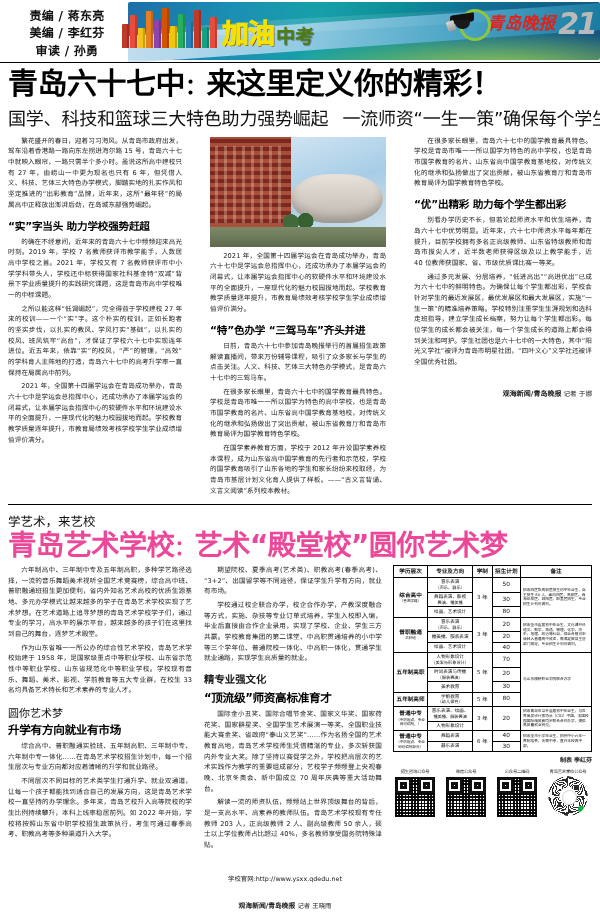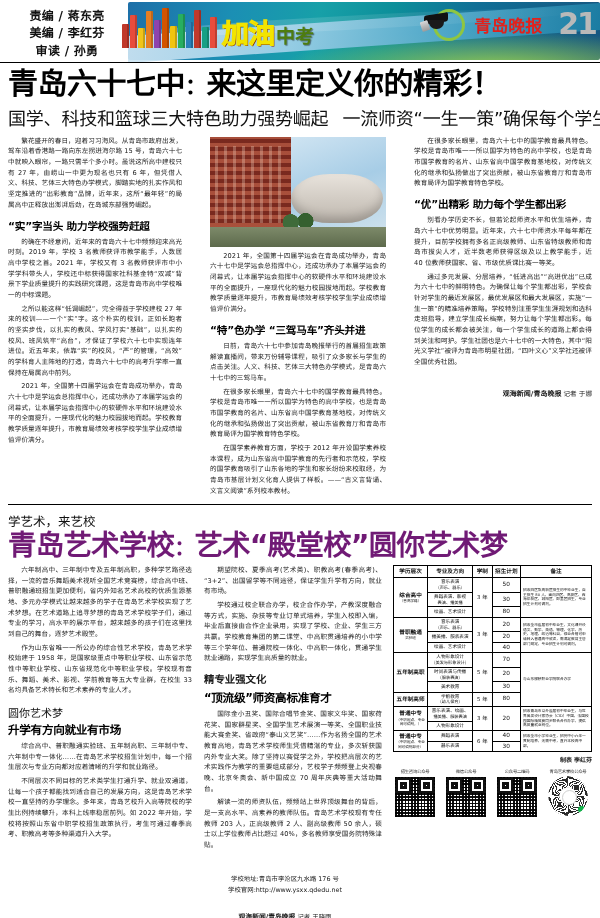--- a/index.html
+++ b/index.html
@@ -47,21 +47,21 @@
   .mast-title{
     position:absolute;left:222px;top:12px;z-index:4;display:flex;align-items:baseline;gap:2px;
   }
   .mast-title .jy{
     font-size:27px;font-weight:bold;color:#e2211c;letter-spacing:-1px;
     -webkit-text-stroke:1.1px #f2e400;text-shadow:1px 1px 0 #7a1a00;
     font-family:"DejaVu Sans","Liberation Sans",sans-serif;
   }
   .mast-title .zk{font-size:19px;font-weight:bold;color:#4d7c0f;text-shadow:1px 1px 1px rgba(0,0,0,.45);letter-spacing:0px;}
 
-  .mast-right{position:absolute;right:4px;top:9px;z-index:5;display:flex;align-items:center;gap:16px;}
+  .mast-right{position:absolute;right:4px;top:9px;z-index:5;display:flex;align-items:flex-start;gap:3px;font-style:italic;}
   .cap-icon{position:relative;width:38px;height:30px;}
   .cap-ring{position:absolute;left:13px;top:0;width:26px;height:26px;border-radius:50%;border:3px solid #8fc640;background:transparent;}
   .cap-board{position:absolute;left:4px;top:5px;width:24px;height:9px;background:#111;transform:skewY(-9deg);border-radius:2px;}
   .cap-body{position:absolute;left:9px;top:11px;width:15px;height:9px;background:#1a1a1a;border-radius:0 0 7px 7px;}
   .cap-tassel{position:absolute;left:1px;top:12px;width:8px;height:10px;background:linear-gradient(#d8d8d8,#9a9a9a);transform:rotate(-18deg);border-radius:1px;}
   .paper-name{font-size:17px;font-weight:bold;color:#e2211c;letter-spacing:0px;}
   .page-num{font-size:30px;font-weight:bold;color:#b9b9b9;letter-spacing:-2px;line-height:1;}
 
   
   .rule{height:1px;background:#000;margin:0;}
@@ -122,21 +122,21 @@
   .photo-trees{
     position:absolute;left:38%;bottom:12%;width:26%;height:26%;
     background:radial-gradient(circle at 30% 60%, #3f6b3a 0 22%, rgba(0,0,0,0) 23%),
                radial-gradient(circle at 62% 55%, #35602f 0 24%, rgba(0,0,0,0) 25%);
   }
 
   
   .sec2-top{padding:4px 8px 0 8px;}
   .kicker{font-size:12.5px;color:#111;letter-spacing:0px;margin:2px 0 1px 0;}
   .h2{
-    font-size:28.5px;font-weight:bold;line-height:1.08;letter-spacing:-0.8px;color:#701a75;white-space:nowrap;
+    font-size:28.5px;font-weight:bold;line-height:1.08;letter-spacing:-0.8px;color:#ec4899;white-space:nowrap;
   }
   .h2 .colon{font-size:21px;}
 
   
   .art2{display:flex;padding:3px 8px 0 8px;box-sizing:border-box;width:600px;}
   .d1{width:190px;padding-right:6px;box-sizing:border-box;}
   .d2{width:190px;padding:0 6px;box-sizing:border-box;}
   .d3{width:204px;padding-left:5px;box-sizing:border-box;}
   .subhead2-s{font-size:11px;color:#111;margin:8px 0 0 0;}
   .subhead2-b{font-size:11.6px;font-weight:bold;color:#000;margin:1px 0 4px 0;letter-spacing:-0.3px;}
@@ -251,21 +251,21 @@
   </div>
 
   <div class="art1">
 
     <div class="col c1">
       <div class="body-text">
         <p>繁花盛开的春日，迎着习习海风。从青岛市政府出发，驾车沿着香港路一路向东左拐进海尔路 15 号，青岛六十七中就映入眼帘，一路只需半个多小时。虽说这所高中建校只有 27 年，由崂山一中更为现名也只有 6 年，但凭借人文、科技、艺体三大特色办学模式，脚踏实地的扎实作风和坚定推进的“出彩教育”品牌，近年来，这所“最年轻”的局属高中正释放出澎湃后劲，在岛城东部强势崛起。</p>
       </div>
       <div class="subhead">“实”字当头 助力学校强势赶超</div>
       <div class="body-text">
-        <p>的确在不经意间，近年来的青岛六十七中频频迎来高光时刻。2019 年，学校 3 名教师获评市教学能手，人数居高中学校之首。2021 年，学校又有 3 名教师获评市中小学学科带头人，学校还中标获得国家社科基金特“双减”背景下学业质量提升的实践研究课题，这是青岛市高中学校唯一的中标课题。</p>
+        <p>的确在不经意间，近年来的青岛六十七中频频迎来高光时刻。2019 年，学校 7 名教师获评市教学能手，人数居高中学校之首。2021 年，学校又有 7 名教师获评市中小学学科带头人，学校还中标获得国家社科基金特“双减”背景下学业质量提升的实践研究课题，这是青岛市高中学校唯一的中标课题。</p>
         <p>之所以能这样“低调崛起”，完全得益于学校建校 27 年来的校训——一个“实”字。这个朴实的校训，正如长跑者的坚实步伐，以扎实的教风、学风打实“基础”，以扎实的校风、班风筑牢“高台”，才保证了学校六十七中实现连年进位。近五年来，依靠“实”的校风，“严”的管理，“高效”的学科育人主阵地的打造，青岛六十七中的高考升学率一直保持在局属高中前列。</p>
         <p>2021 年，全国第十四届学运会在青岛成功举办，青岛六十七中是学运会总指挥中心，还成功承办了本届学运会的闭幕式，让本届学运会指挥中心的软硬件水平和环境建设水平的全面提升，一座现代化的魅力校园拔地而起。学校教育教学质量逐年提升，市教育局绩效考核学校学生学业成绩增值评价满分。</p>
       </div>
     </div>
 
     <div class="col c2">
       <div class="photo">
         <div class="photo-sky"></div>
         <div class="photo-stadium"></div>
         <div class="photo-building"></div>
@@ -484,21 +484,20 @@
           <div class="qr-round">
               <span class="qr-badge"></span>
             </div>
         </div>
       </div>
 
     </div>
   </div>
 
   <div class="contact" style="position:absolute;left:180px;top:872px;width:210px;">
-    <div class="cline">学校地址:青岛市李沧区九水路 176 号</div>
     <div class="cline">学校官网:http://www.ysxx.qdedu.net</div>
     <div class="final">
       <b>观海新闻/青岛晚报</b>
       <span>记者</span>
       <span>王晓雨</span>
     </div>
   </div>
 
 </div>
 

